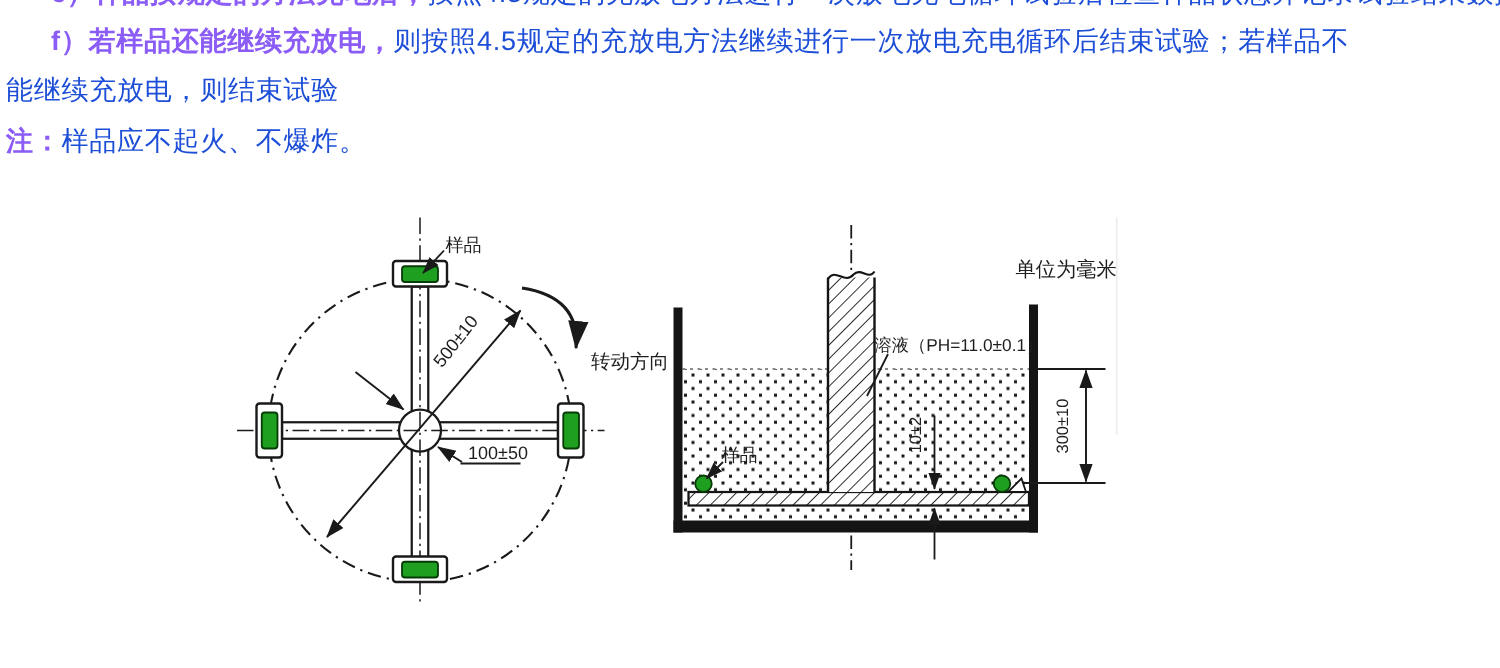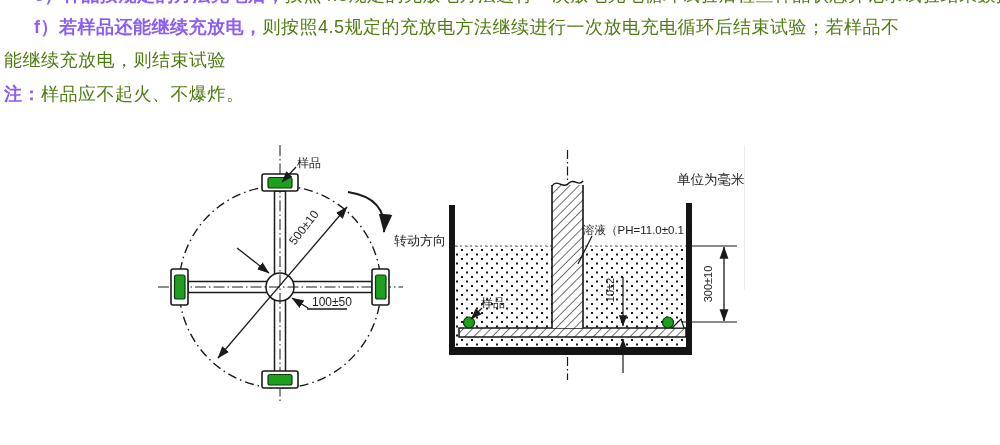--- a/index.html
+++ b/index.html
@@ -1,20 +1,20 @@
 <!DOCTYPE html>
 <html><head>
 <meta charset="utf-8">
 <style>
   html,body{margin:0;padding:0;background:#fff;}
   .page{position:relative;width:1000px;height:445px;background:#fff;overflow:hidden;
         font-family:"Liberation Sans",sans-serif;color:#3a3a3a;}
   .txtline{position:absolute;white-space:nowrap;font-size:18px;line-height:20px;letter-spacing:0.5px;}
   .accent{color:#8b5cf6;font-weight:bold;}
-  .body-txt{color:#4d7c0f;}
+  .body-txt{color:#1d4ed8;}
   .figure-svg{position:absolute;}
   .faint-divider{position:absolute;width:1px;background:#ececec;}
   svg text{font-family:"Liberation Sans",sans-serif;fill:#1e1e1e;}
 </style>
 </head>
 <body>
 
 <div class="page">
 
   <div class="txtline" style="top:-15px;left:34px;">

